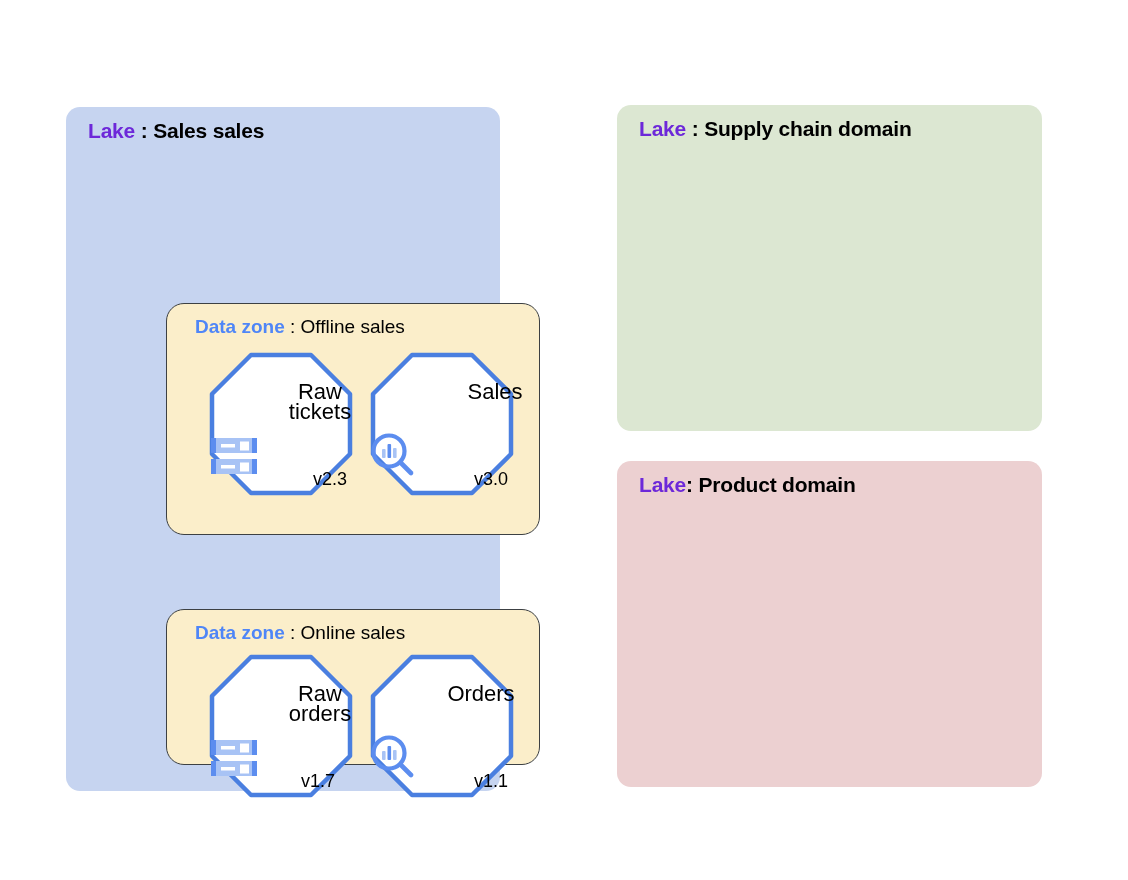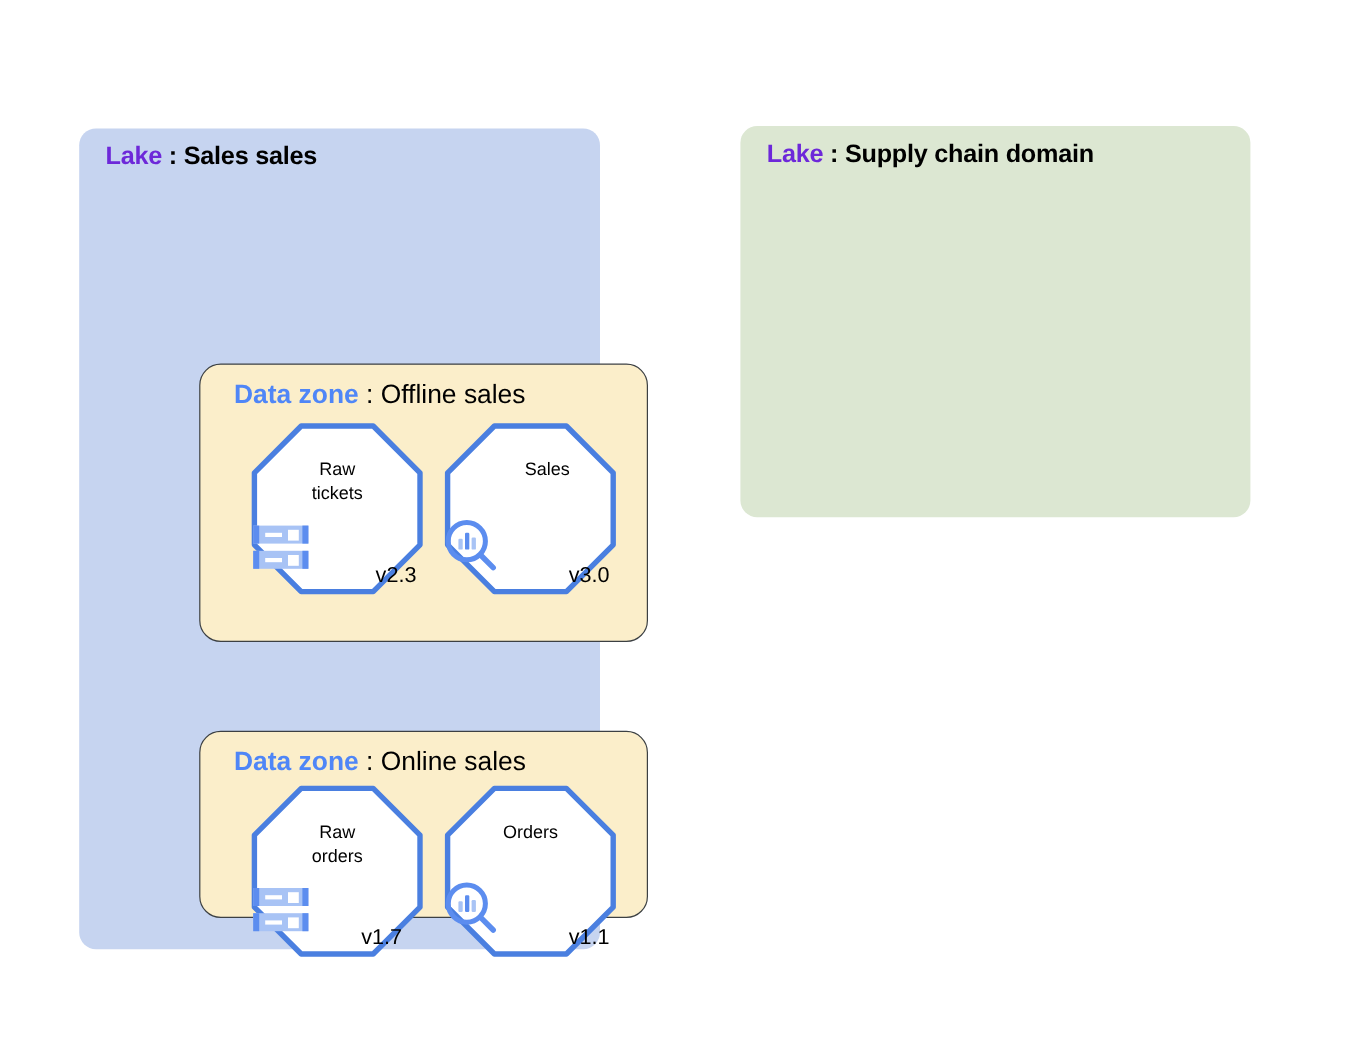--- a/index.html
+++ b/index.html
@@ -58,21 +58,21 @@
     position: absolute;
     border-radius: 18px;
     background: #fbeeca;
     border: 1.6px solid #3c4043;
     box-sizing: border-box;
   }
   .zone-title {
     position: absolute;
     left: 28px;
     top: 12px;
-    font-size: 22px;
+    font-size: 19px;
     color: #000000;
     white-space: nowrap;
   }
   .zone-title .kw {
     color: #4f86f7;
     font-weight: bold;
   }
 
   #zone-offline { left: 100px; top: 196px; width: 374px; height: 232px; }
   #zone-online  { left: 100px; top: 502px; width: 374px; height: 156px; }
@@ -85,24 +85,25 @@
   .node svg {
     position: absolute;
     left: 0; top: 0;
     overflow: visible;
   }
   .node-label {
     position: absolute;
     left: 0;
     width: 100%;
     text-align: center;
-    font-size: 15px;
+    font-size: 22px;
     line-height: 20px;
     color: #000000;
     white-space: pre-line;
+    padding-left: 39px;
   }
   .node-version {
     position: absolute;
     font-size: 18px;
     color: #000000;
     white-space: nowrap;
   }
 
   
   .icon-wrap {
@@ -208,14 +209,18 @@
         <div class="node-version" style="left:104px; top:117px;">v1.1</div>
       </div>
     </div>
   </div>
 
   <div class="lake" id="lake-supply">
     <div class="lake-title"><span class="kw">Lake</span><span> : </span><span>Supply chain domain</span></div>
 
   </div>
 
+  <div class="lake" id="lake-product">
+    <div class="lake-title"><span class="kw">Lake</span><span>: </span><span>Product domain</span></div>
+
+  </div>
 
 </div>
 
 </body></html>

